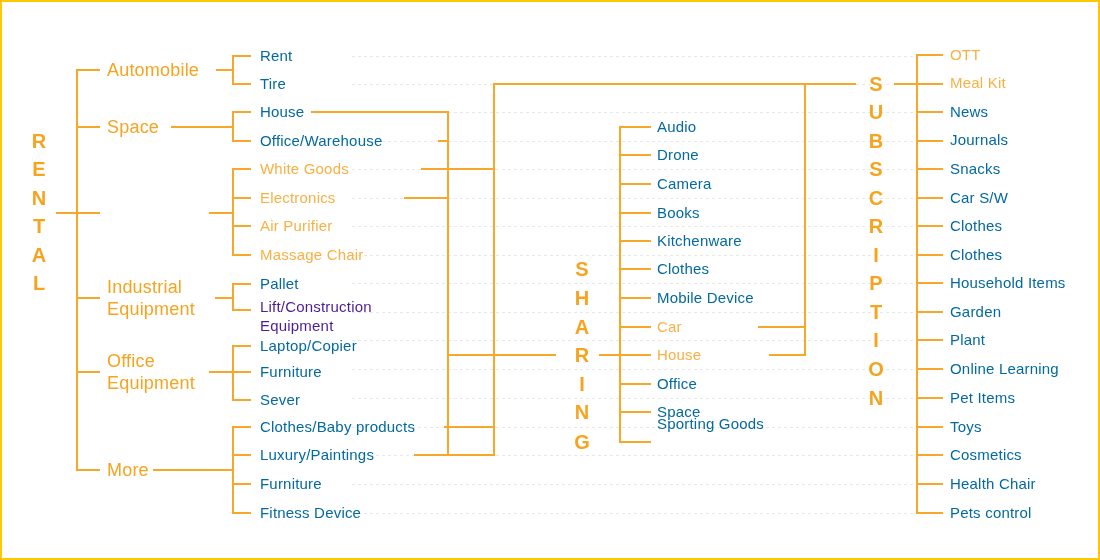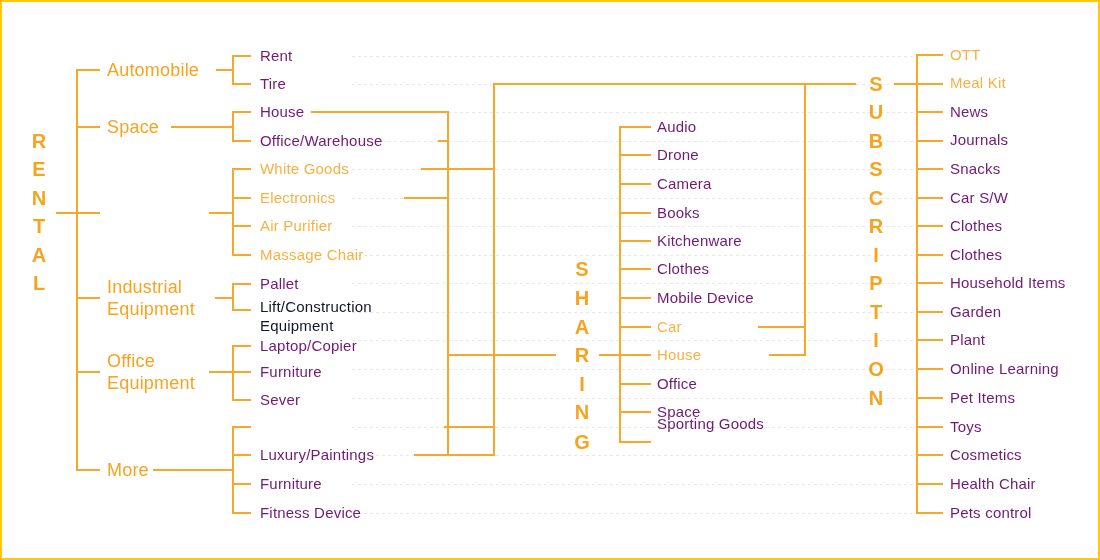--- a/index.html
+++ b/index.html
@@ -3,23 +3,23 @@
 <meta charset="utf-8">
 <style>
   html,body{margin:0;padding:0;background:#fff;}
   .stage{
     position:relative;width:1100px;height:560px;background:#ffffff;
     border:2px solid #FFC800;box-sizing:border-box;overflow:hidden;
     font-family:"Liberation Sans",sans-serif;
   }
   svg.lines{position:absolute;left:0;top:0;width:1100px;height:560px;}
   .leaf{position:absolute;height:20px;line-height:20px;font-size:15px;
-        letter-spacing:.2px;color:#701a75;white-space:nowrap;}
+        letter-spacing:.2px;color:#0369a1;white-space:nowrap;}
   .leaf2{position:absolute;font-size:15px;letter-spacing:.2px;line-height:19px;
-        color:#0f172a;white-space:nowrap;}
+        color:#4c1d95;white-space:nowrap;}
   .hl{color:#F9B042;}
   .branch{position:absolute;font-size:18px;line-height:22px;letter-spacing:.2px;
         color:#F6A41F;white-space:nowrap;}
   .cat{position:absolute;width:26px;text-align:center;font-size:20px;line-height:26px;
         font-weight:700;color:#F6A41F;}
 </style>
 </head>
 <body>
 
 <div class="stage">
@@ -98,20 +98,21 @@
   <div class="leaf hl" style="left:258px;top:214px">Air Purifier</div>
   <div class="leaf hl" style="left:258px;top:243px">Massage Chair</div>
   <div class="leaf" style="left:258px;top:272px">Pallet</div>
   <div class="leaf2" style="left:258px;top:295px">
     <div>Lift/Construction</div>
     <div>Equipment</div>
   </div>
   <div class="leaf" style="left:258px;top:334px">Laptop/Copier</div>
   <div class="leaf" style="left:258px;top:360px">Furniture</div>
   <div class="leaf" style="left:258px;top:388px">Sever</div>
+  <div class="leaf" style="left:258px;top:415px">Clothes/Baby products</div>
   <div class="leaf" style="left:258px;top:443px">Luxury/Paintings</div>
   <div class="leaf" style="left:258px;top:472px">Furniture</div>
   <div class="leaf" style="left:258px;top:501px">Fitness Device</div>
 
   <div>
     <div class="cat" style="left:567px;top:254px">S</div>
     <div class="cat" style="left:567px;top:283px">H</div>
     <div class="cat" style="left:567px;top:312px">A</div>
     <div class="cat" style="left:567px;top:340px">R</div>
     <div class="cat" style="left:567px;top:369px">I</div>

